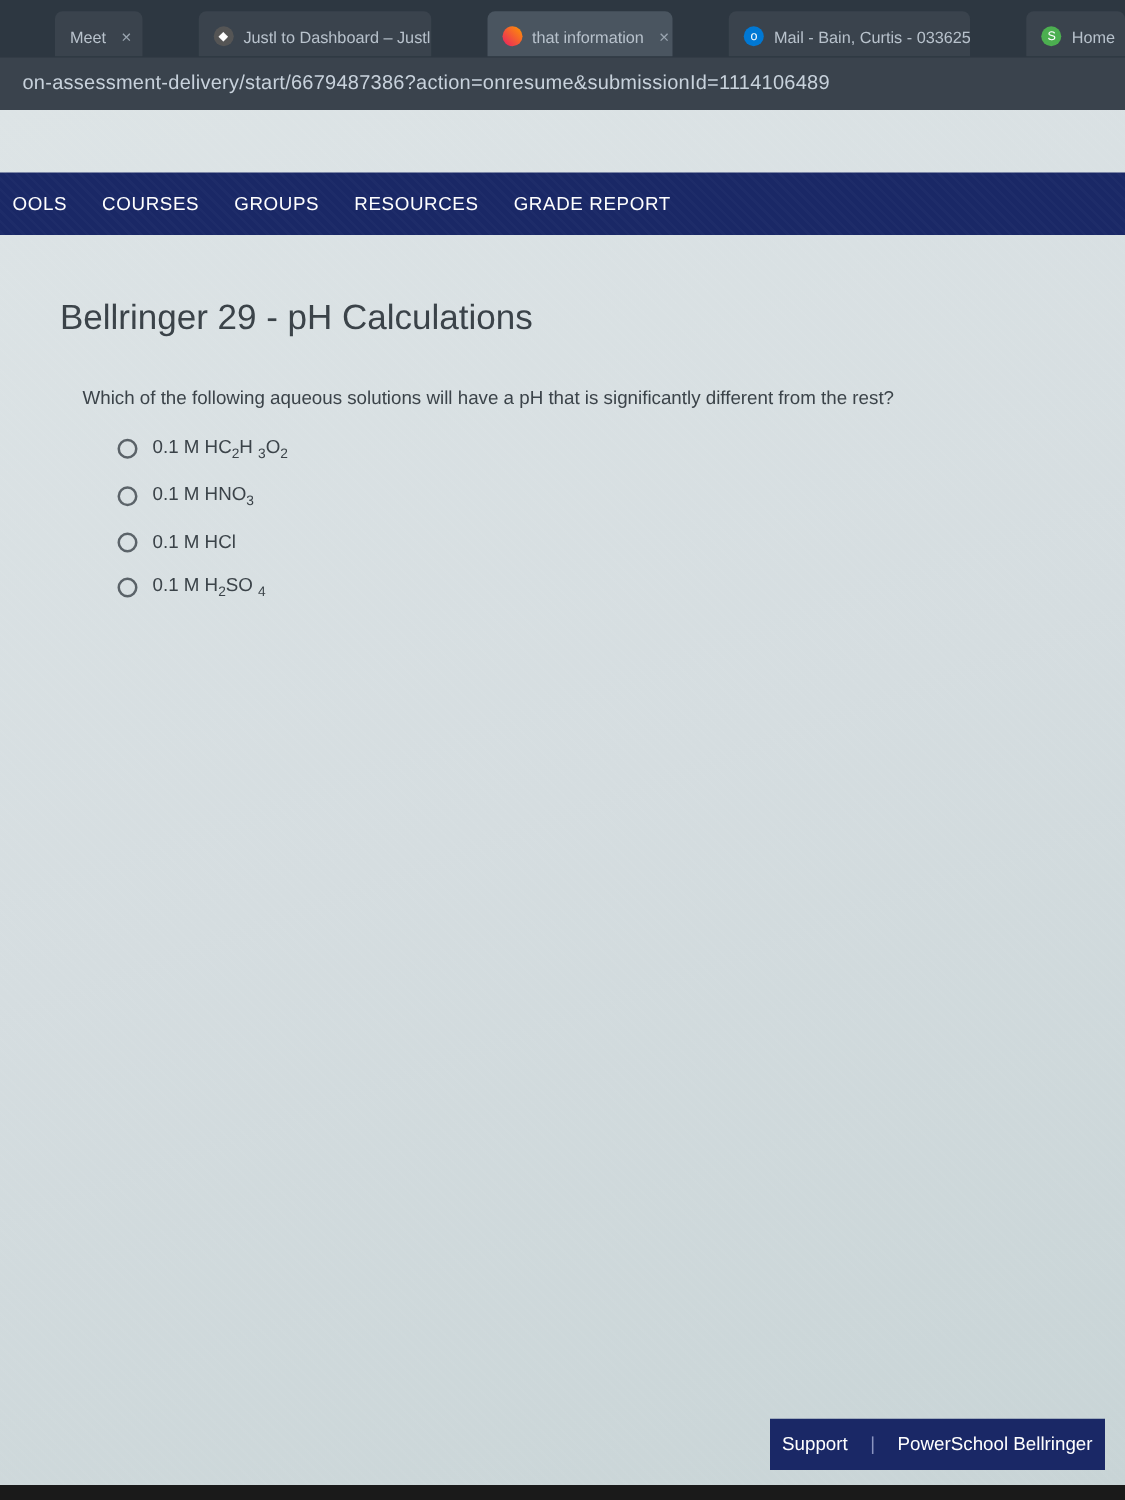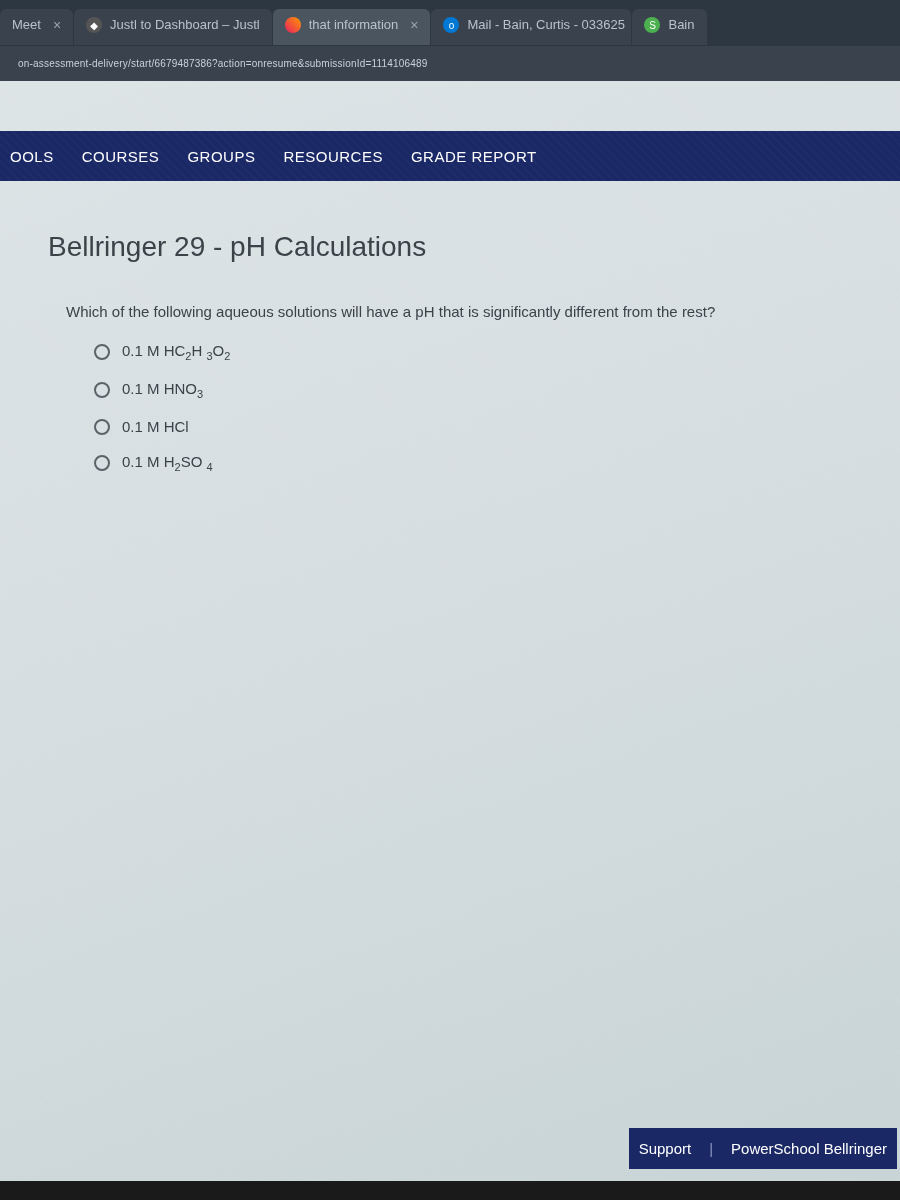--- a/index.html
+++ b/index.html
@@ -17,31 +17,32 @@
     }
     .tab-bar {
       display: flex;
       align-items: center;
       height: 38px;
       padding-left: 0;
       gap: 1px;
     }
     .tab {
       display: flex;
-      align-items: flex-start;
+      align-items: flex-end;
       gap: 8px;
       padding: 8px 12px;
       background: #3a434d;
       color: #b8c2cc;
       font-size: 13px;
       border-radius: 6px 6px 0 0;
       white-space: nowrap;
       overflow: hidden;
       max-width: 200px;
       height: 36px;
+      margin-left: 44px;
     }
     .tab.active {
       background: #4a5560;
     }
     .tab-close {
       color: #9aa5b0;
       font-size: 14px;
       cursor: pointer;
       margin-left: 4px;
     }
@@ -56,21 +57,21 @@
       font-size: 10px;
     }
     .favicon-circle-dark { background: #555; color: #fff; }
     .favicon-circle-blue { background: #0078d4; color: #fff; }
     .favicon-circle-green { background: #4caf50; color: #fff; }
     .favicon-colorful { background: linear-gradient(45deg, #e91e63, #ff9800); }
     .address-bar {
       background: #3a434d;
       color: #c8d2dc;
       padding: 12px 18px;
-      font-size: 10px;
+      font-size: 16px;
       letter-spacing: 0.2px;
       white-space: nowrap;
       overflow: hidden;
     }
     .content-area {
       background: linear-gradient(160deg, #dde4e6 0%, #d5dde0 50%, #c8d4d6 100%);
       position: relative;
       height: 1100px;
       overflow: hidden;
     }
@@ -133,21 +134,21 @@
       flex-shrink: 0;
     }
     .option-label {
       font-size: 15px;
       color: #3a4248;
     }
     .sub { font-size: 11px; vertical-align: sub; }
     .footer {
       position: absolute;
       bottom: 12px;
-      right: 3px;
+      right: 16px;
       background: #1a2866;
       color: #fff;
       padding: 12px 10px;
       font-size: 15px;
       display: flex;
       align-items: center;
       gap: 18px;
     }
     .footer-sep {
       color: #8a94c0;
@@ -172,21 +173,21 @@
       <span>that information</span>
       <span class="tab-close">×</span>
     </div>
     <div class="tab">
       <span class="tab-favicon favicon-circle-blue">o</span>
       <span>Mail - Bain, Curtis - 033625</span>
 
     </div>
     <div class="tab">
       <span class="tab-favicon favicon-circle-green">S</span>
-      <span>Bain</span>
+      <span>Home</span>
     </div>
   </div>
   <div class="address-bar">
     <span>on-assessment-delivery/start/6679487386?action=onresume&amp;submissionId=1114106489</span>
   </div>
 </div>
 
 <div class="content-area">
   <div class="nav-bar">
     <span class="nav-item">OOLS</span>

